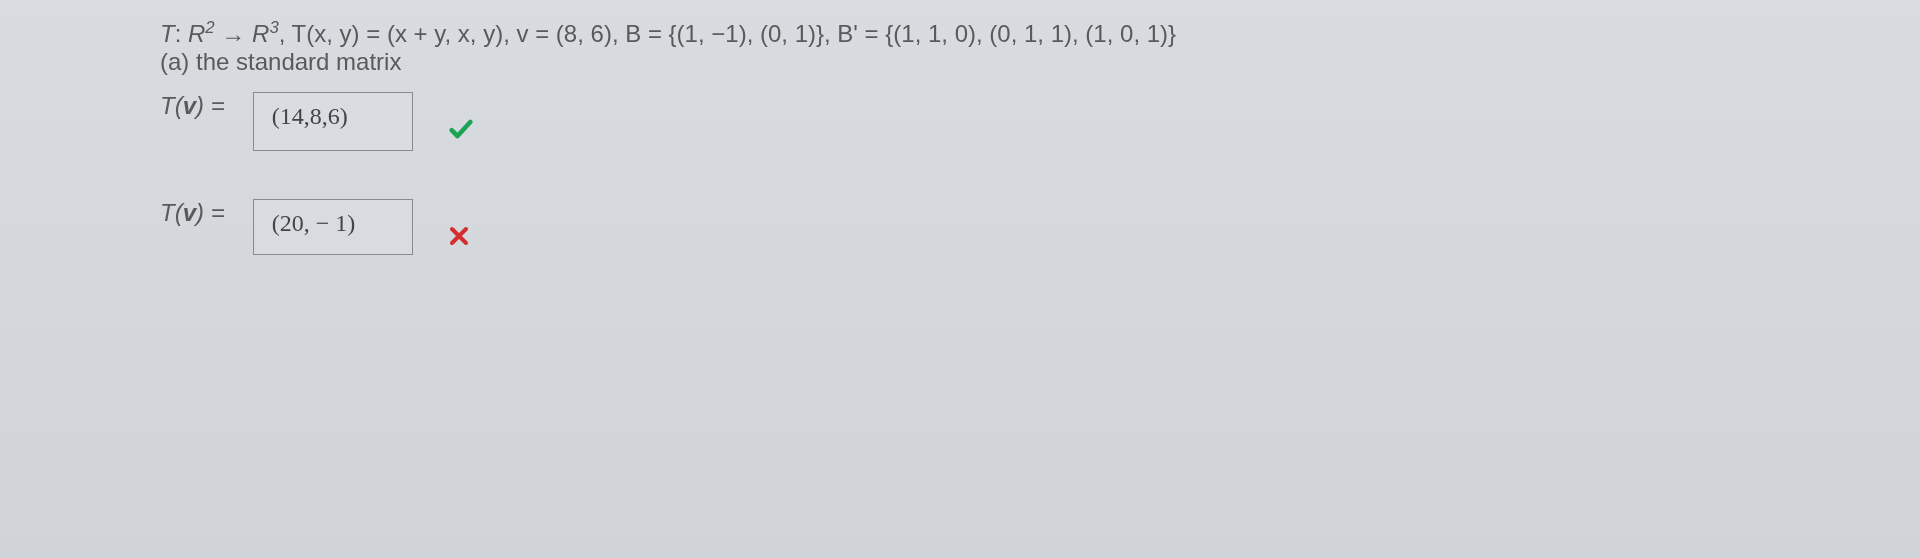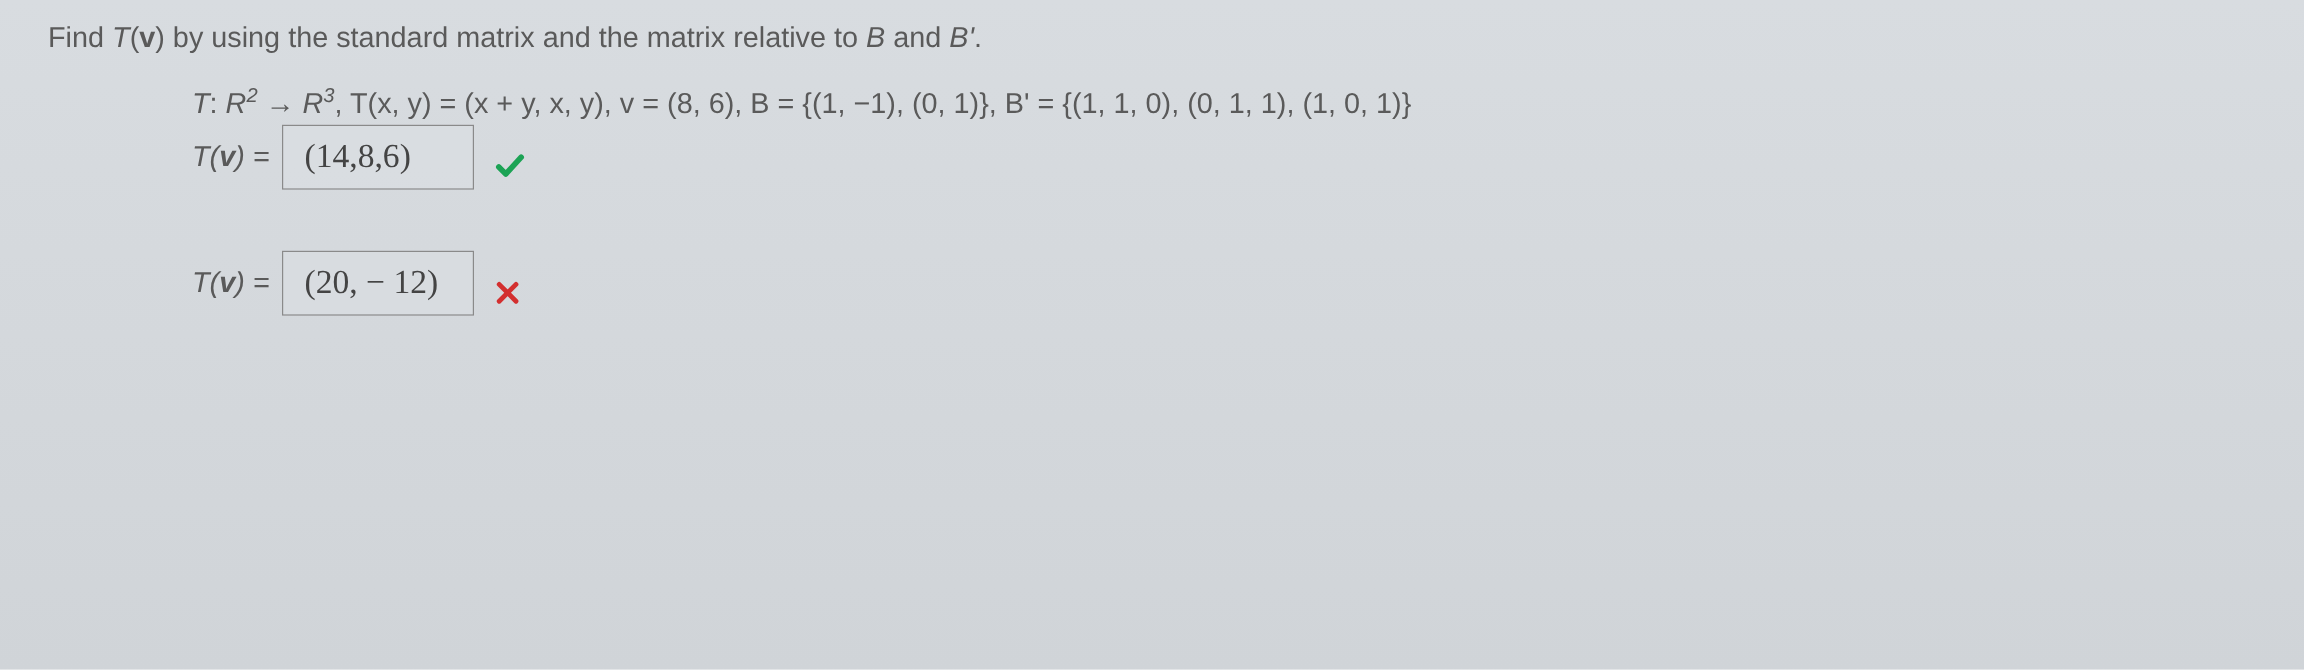--- a/index.html
+++ b/index.html
@@ -34,34 +34,33 @@
     .part {
       margin-left: 120px;
       margin-bottom: 18px;
       color: #5a5a5a;
     }
     .part-label {
       margin-bottom: 16px;
     }
     .answer-line {
       display: flex;
-      align-items: center;
-      gap: 10px;
+      gap: 28px;
       margin-bottom: 10px;
     }
     .tv-label {
       font-style: italic;
       color: #5a5a5a;
     }
     .answer-box {
       border: 1px solid #8a8a8a;
       background: rgba(220, 224, 228, 0.5);
       padding: 10px 18px;
       font-family: "Times New Roman", serif;
-      font-size: 28px;
+      font-size: 24px;
       color: #444;
       display: inline-block;
       min-width: 160px;
     }
     .check-icon {
       color: #1ca355;
       font-size: 32px;
       font-weight: bold;
       margin-left: 6px;
       margin-top: 22px;
@@ -87,46 +86,44 @@
     }
     .spacer {
       height: 30px;
     }
   </style>
 </head>
 <body>
 
 <div class="container">
 
-  <div class="question-intro">
-    Find <span class="italic">T</span>(<span class="bold">v</span>) by using the standard matrix and the matrix relative to <span class="italic">B</span> and <span class="italic">B'</span>.
-  </div>
 
   <div class="problem-def">
     <span>T</span><span class="upright">: </span><span class="italic">R</span><sup>2</sup><span> → R</span><sup>3</sup><span class="upright">,   T(x, y) = (x + y, x, y),  v = (8, 6),   B = {(1, −1), (0, 1)},   B' = {(1, 1, 0), (0, 1, 1), (1, 0, 1)}</span>
   </div>
 
   <div class="part">
+    <div class="part-label">(a) the standard matrix</div>
     <div class="answer-line">
       <span class="tv-label"><span class="italic">T</span>(<span class="bold">v</span>) =</span>
       <span class="answer-box">(14,8,6)</span>
       <span class="check-icon">
         <svg width="28" height="28" viewBox="0 0 24 24" fill="none" stroke="#1ca355" stroke-width="4" stroke-linecap="round" stroke-linejoin="round">
           <polyline points="4,13 9,18 20,6"></polyline>
         </svg>
       </span>
     </div>
   </div>
 
   <div class="spacer"></div>
 
   <div class="part">
     <div class="answer-line">
       <span class="tv-label"><span class="italic">T</span>(<span class="bold">v</span>) =</span>
-      <span class="answer-box">(20, − 12)</span>
+      <span class="answer-box">(20, − 1)</span>
       <span class="cross-icon">
         <svg width="24" height="24" viewBox="0 0 24 24" fill="none" stroke="#d32f2f" stroke-width="4" stroke-linecap="round">
           <line x1="5" y1="5" x2="19" y2="19"></line>
           <line x1="19" y1="5" x2="5" y2="19"></line>
         </svg>
       </span>
     </div>
   </div>
 
 </div>

